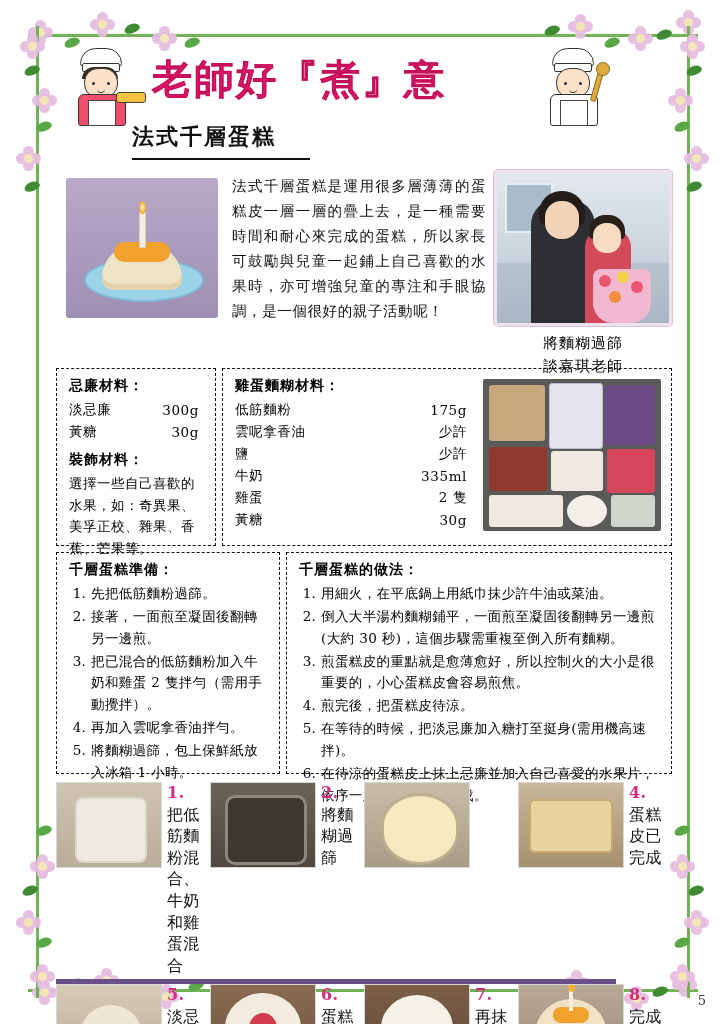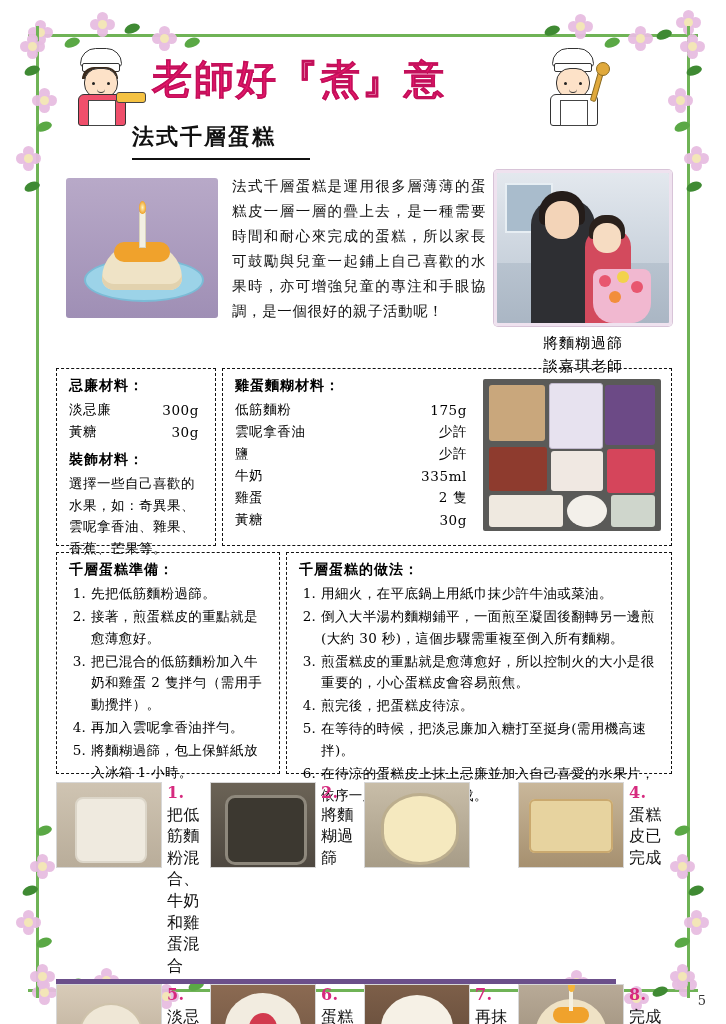--- a/index.html
+++ b/index.html
@@ -818,21 +818,21 @@
           <td>淡忌廉</td>
           <td class="amt">300g</td>
         </tr>
         <tr>
           <td>黃糖</td>
           <td class="amt">30g</td>
         </tr>
       </tbody>
         </table>
       <div class="sec-head" style="margin-top:8px;">裝飾材料：</div>
-      <div class="deco-note">選擇一些自己喜歡的水果，如：奇異果、雲呢拿香油、雜果、香蕉、芒果等。</div>
+      <div class="deco-note">選擇一些自己喜歡的水果，如：奇異果、美孚正校、雜果、香蕉、芒果等。</div>
     </div>
 
     <div class="dashed ing-right">
       <div class="ing-right-cols">
         <div class="sec-head">雞蛋麵糊材料：</div>
         <table class="ing-table">
           <tbody>
               <tr>
             <td>低筋麵粉</td>
             <td class="amt">175g</td>
@@ -872,21 +872,21 @@
           <div class="box b9"></div>
       </div>
     </div>
   </div>
 
   <div class="method-row">
     <div class="dashed method-left">
       <div class="sec-head">千層蛋糕準備：</div>
       <ol class="steps">
         <li>先把低筋麵粉過篩。</li>
-        <li>接著，煎蛋糕皮的重點就是愈薄愈好。</li>
+        <li>接著，一面煎至凝固後翻轉另一邊煎。</li>
         <li>把已混合的低筋麵粉加入牛奶和雞蛋 2 隻拌勻（需用手動攪拌）。</li>
         <li>再加入雲呢拿香油拌勻。</li>
         <li>將麵糊過篩，包上保鮮紙放入冰箱 1 小時。</li>
       </ol>
     </div>
     <div class="dashed method-right">
       <div class="sec-head">千層蛋糕的做法：</div>
       <ol class="steps">
         <li>用細火，在平底鍋上用紙巾抹少許牛油或菜油。</li>
         <li>倒入大半湯杓麵糊鋪平，一面煎至凝固後翻轉另一邊煎(大約 30 秒)，這個步驟需重複至倒入所有麵糊。</li>

